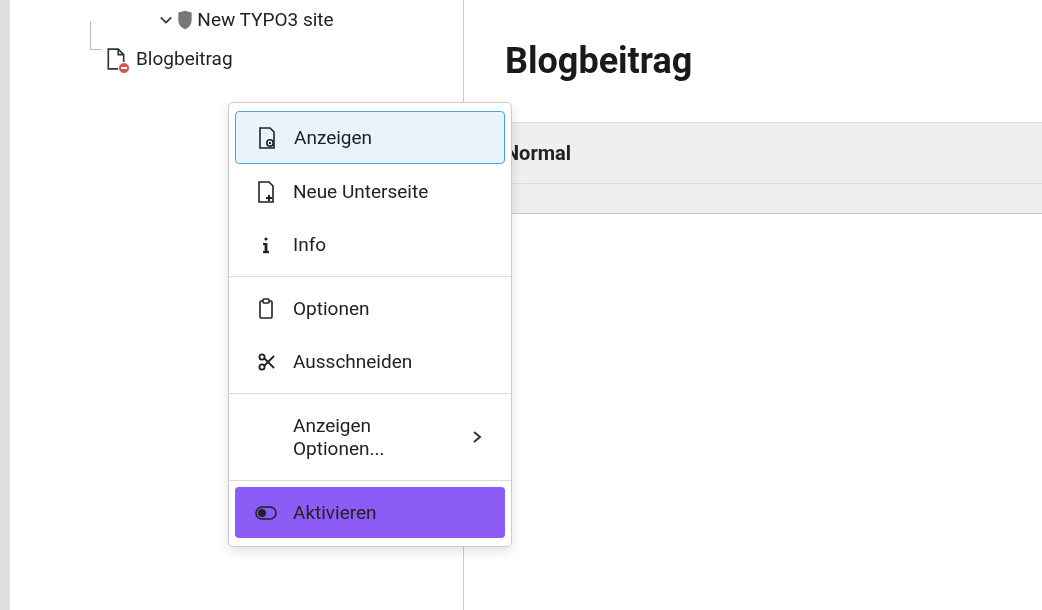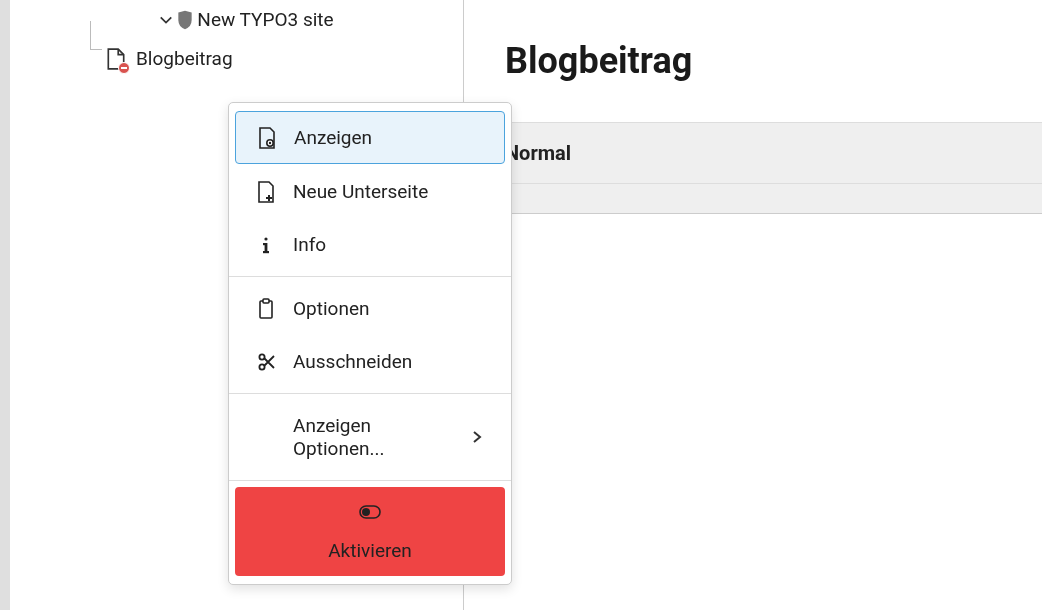--- a/index.html
+++ b/index.html
@@ -109,22 +109,21 @@
   font-size: 19px;
   color: #222;
   margin: 2px 6px;
   border-radius: 4px;
 }
 .menu-item.highlight {
   background: #e8f3fb;
   border: 1px solid #4ba3dd;
 }
 .menu-item.hover2 {
-  background: #ef4444;
-  flex-direction: column;
+  background: #8b5cf6;
 }
 .menu-sep {
   height: 1px;
   background: #ddd;
   margin: 6px 0;
 }
 .menu-icon { width: 22px; height: 22px; display:flex; align-items:center; justify-content:center; flex-shrink:0;}
 .menu-label { flex: 1; }
 .menu-chev { width: 14px; height: 14px; }
 svg { display: block; }

